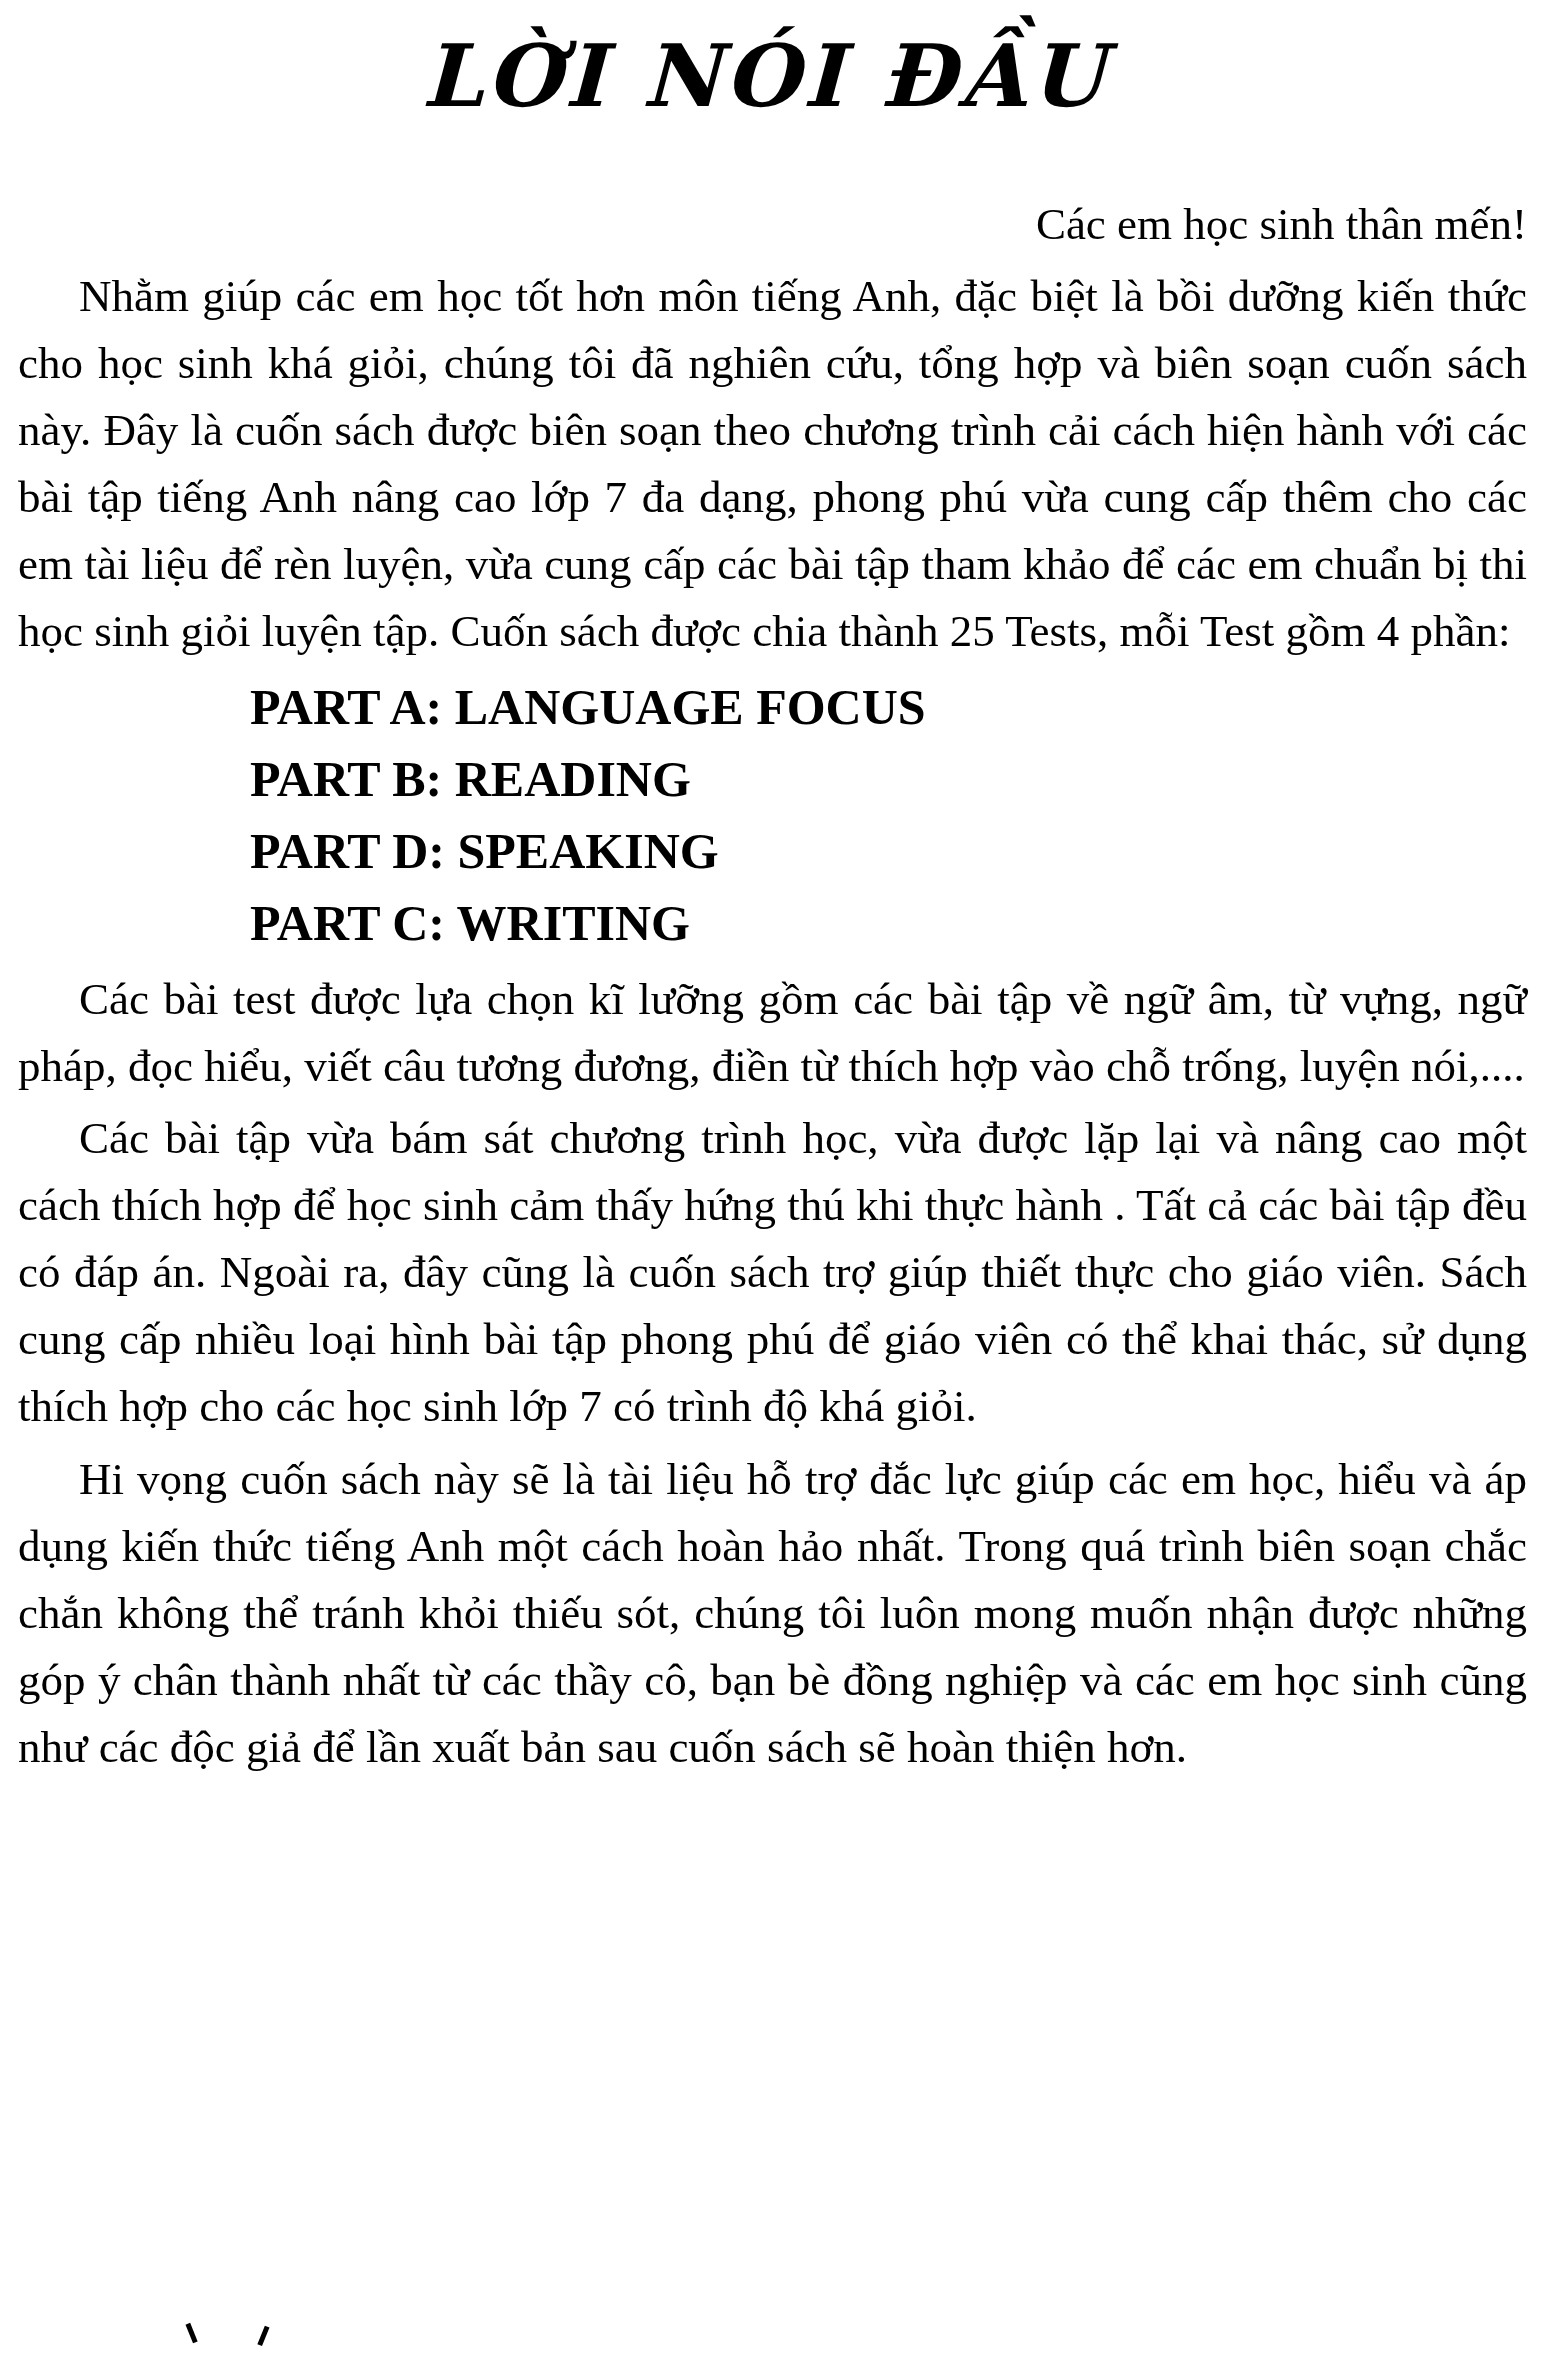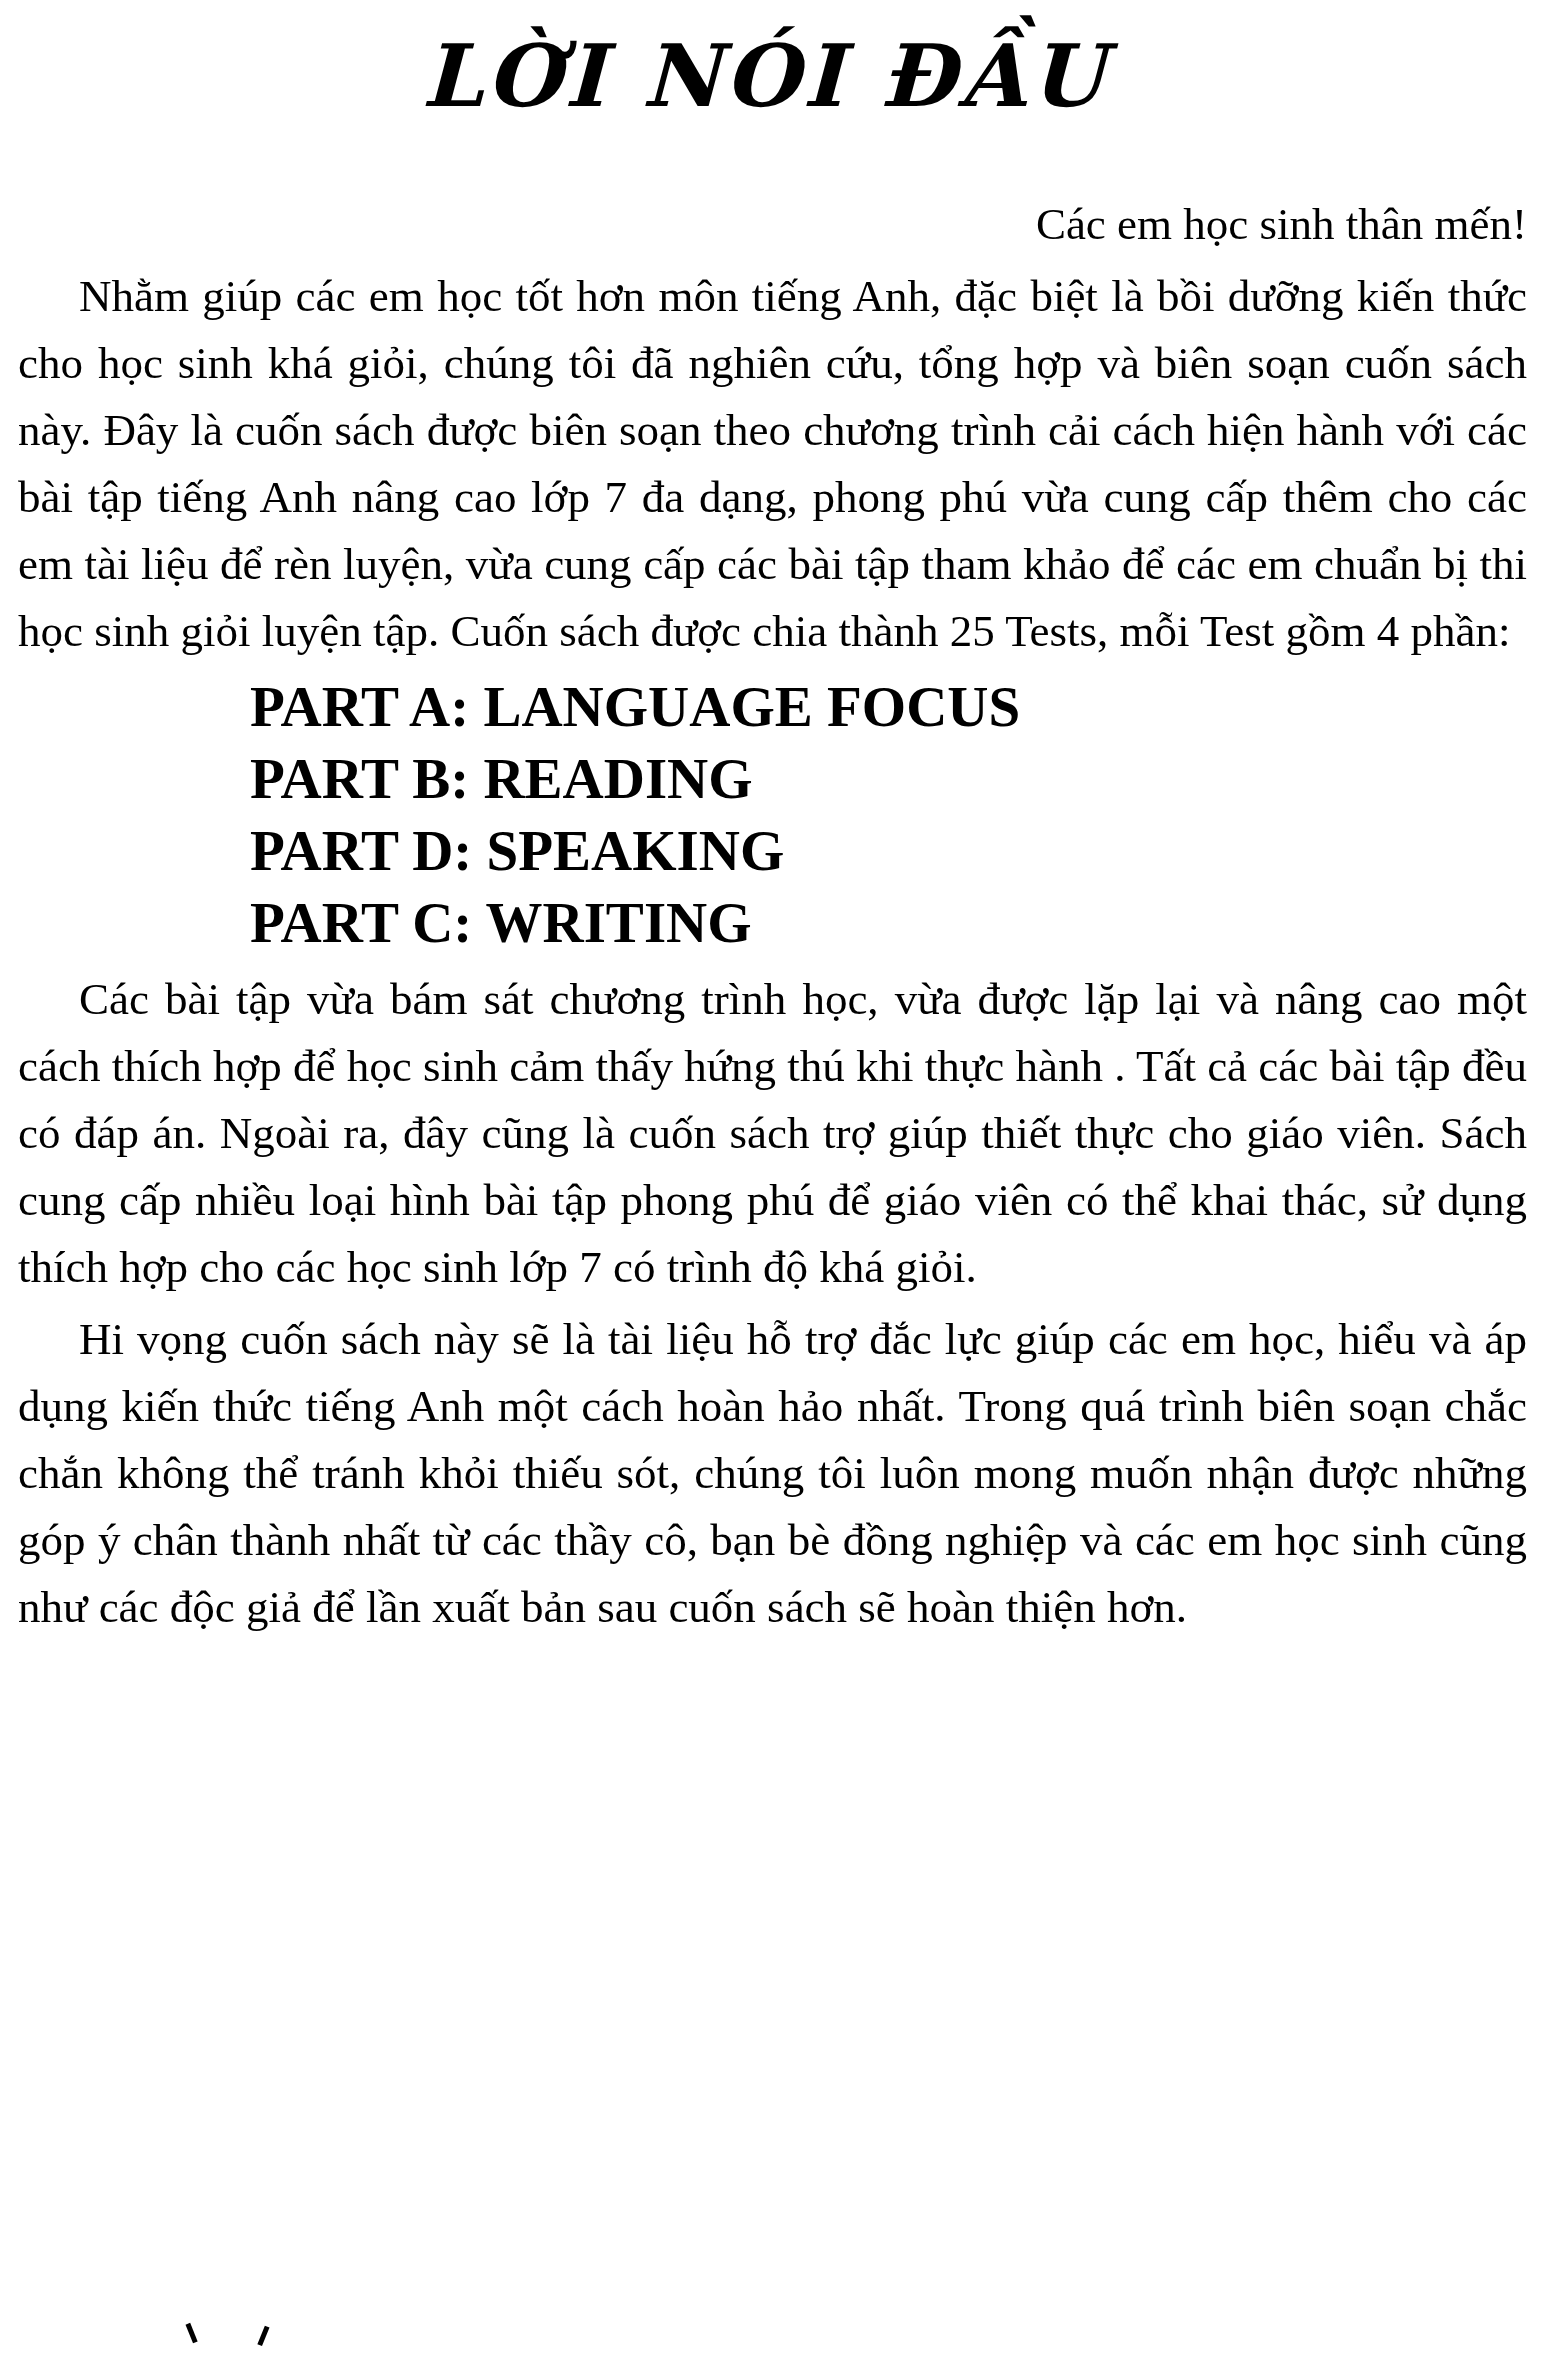--- a/index.html
+++ b/index.html
@@ -35,21 +35,21 @@
     line-height: 67px;
     text-align: justify;
     text-indent: 61px;
   }
   p.single-line {
     text-align: right;
   }
   .parts-list {
     margin: 1.8px 0 7.1px 232px;
     font-weight: bold;
-    font-size: 57px;
+    font-size: 50px;
     line-height: 72px;
   }
   .closing-par {
     margin-bottom: 0;
   }
   
   .cutoff-mark {
     position: absolute;
     width: 5.4px;
     height: 19.6px;
@@ -77,20 +77,21 @@
 
   <p class="body-par">Nhằm giúp các em học tốt hơn môn tiếng Anh, đặc biệt là bồi dưỡng kiến thức cho học sinh khá giỏi, chúng tôi đã nghiên cứu, tổng hợp và biên soạn cuốn sách này. Đây là cuốn sách được biên soạn theo chương trình cải cách hiện hành với các bài tập tiếng Anh nâng cao lớp 7 đa dạng, phong phú vừa cung cấp thêm cho các em tài liệu để rèn luyện, vừa cung cấp các bài tập tham khảo để các em chuẩn bị thi học sinh giỏi luyện tập. Cuốn sách được chia thành 25 Tests, mỗi Test gồm 4 phần:</p>
 
   <div class="parts-list">
     <div>PART A: LANGUAGE FOCUS</div>
     <div>PART B: READING</div>
     <div>PART D: SPEAKING</div>
     <div>PART C: WRITING</div>
   </div>
 
+  <p class="body-par">Các bài test được lựa chọn kĩ lưỡng gồm các bài tập về ngữ âm, từ vựng, ngữ pháp, đọc hiểu, viết câu tương đương, điền từ thích hợp vào chỗ trống, luyện nói,....</p>
 
   <p class="body-par">Các bài tập vừa bám sát chương trình học, vừa được lặp lại và nâng cao một cách thích hợp để học sinh cảm thấy hứng thú khi thực hành . Tất cả các bài tập đều có đáp án. Ngoài ra, đây cũng là cuốn sách trợ giúp thiết thực cho giáo viên. Sách cung cấp nhiều loại hình bài tập phong phú để giáo viên có thể khai thác, sử dụng thích hợp cho các học sinh lớp 7 có trình độ khá giỏi.</p>
 
   <p class="body-par">Hi vọng cuốn sách này sẽ là tài liệu hỗ trợ đắc lực giúp các em học, hiểu và áp dụng kiến thức tiếng Anh một cách hoàn hảo nhất. Trong quá trình biên soạn chắc chắn không thể tránh khỏi thiếu sót, chúng tôi luôn mong muốn nhận được những góp ý chân thành nhất từ các thầy cô, bạn bè đồng nghiệp và các em học sinh cũng như các độc giả để lần xuất bản sau cuốn sách sẽ hoàn thiện hơn.</p>
 
 
   <span class="cutoff-mark grave"></span>
   <span class="cutoff-mark acute"></span>
 
 </div>

